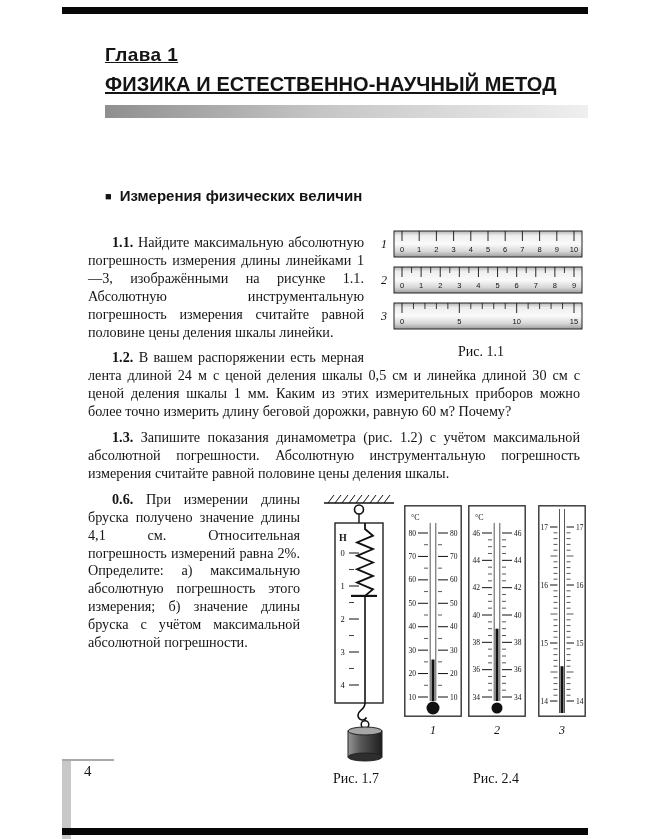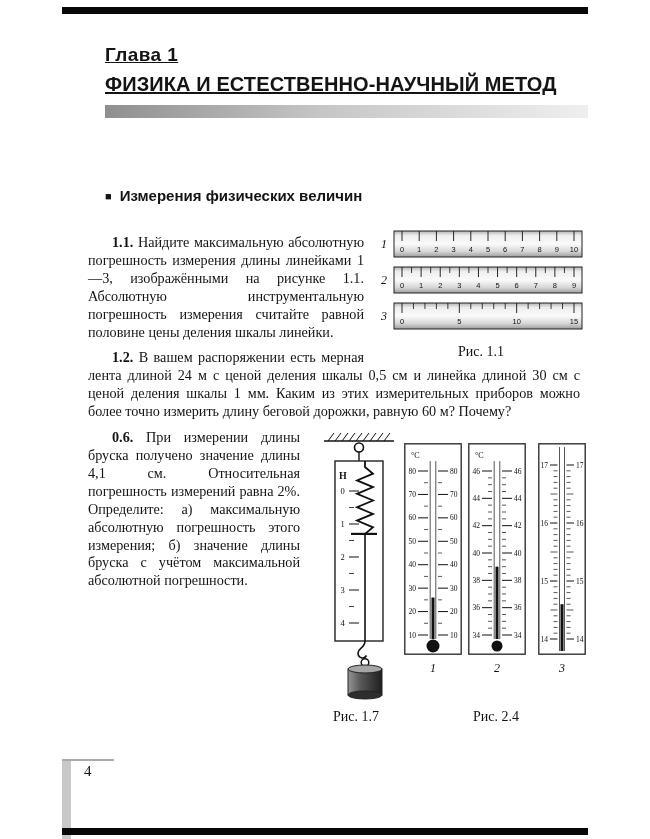--- a/index.html
+++ b/index.html
@@ -148,20 +148,21 @@
             <line x1="188.53333333333336" y1="73" x2="188.53333333333336" y2="79" stroke="#111" stroke-width="0.8"></line>
             <line x1="200" y1="73" x2="200" y2="83" stroke="#111" stroke-width="0.9"></line>
             <text x="200" y="93.5" font-size="7.5" font-family="&quot;Liberation Sans&quot;, sans-serif" fill="#111" text-anchor="middle">15</text>
           </g>
         </svg></div>
     <div class="caption">Рис. 1.1</div>
   </div>
 
   <p class="problem"><span class="pnum">1.1.</span> <span>Найдите максимальную абсолютную погрешность измерения длины линейками 1—3, изображёнными на рисунке 1.1. Абсолютную инструментальную погрешность измерения считайте равной половине цены деления шкалы линейки.</span></p>
   <p class="problem"><span class="pnum">1.2.</span> <span>В вашем распоряжении есть мерная лента длиной 24 м с ценой деления шкалы 0,5 см и линейка длиной 30 см с ценой деления шкалы 1 мм. Каким из этих измерительных приборов можно более точно измерить длину беговой дорожки, равную 60 м? Почему?</span></p>
+  <p class="problem"><span class="pnum">1.3.</span> <span>Запишите показания динамометра (рис. 1.2) с учётом максимальной абсолютной погрешности. Абсолютную инструментальную погрешность измерения считайте равной половине цены деления шкалы.</span></p>
 
   <div class="fig-right figs-bottom">
     <div class="figcol f12">
       <div id="fig12-canvas"><svg width="96" height="272">
             <defs>
               <linearGradient id="weightGrad" x1="0" y1="0" x2="1" y2="0">
                 <stop offset="0" stop-color="#969696"></stop>
                 <stop offset="0.35" stop-color="#5a5a5a"></stop>
                 <stop offset="1" stop-color="#1e1e1e"></stop>
               </linearGradient>

